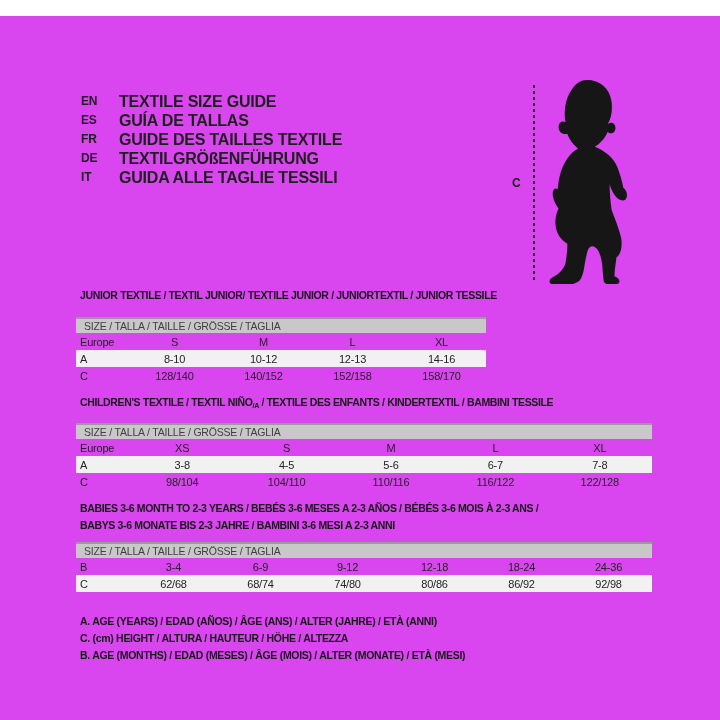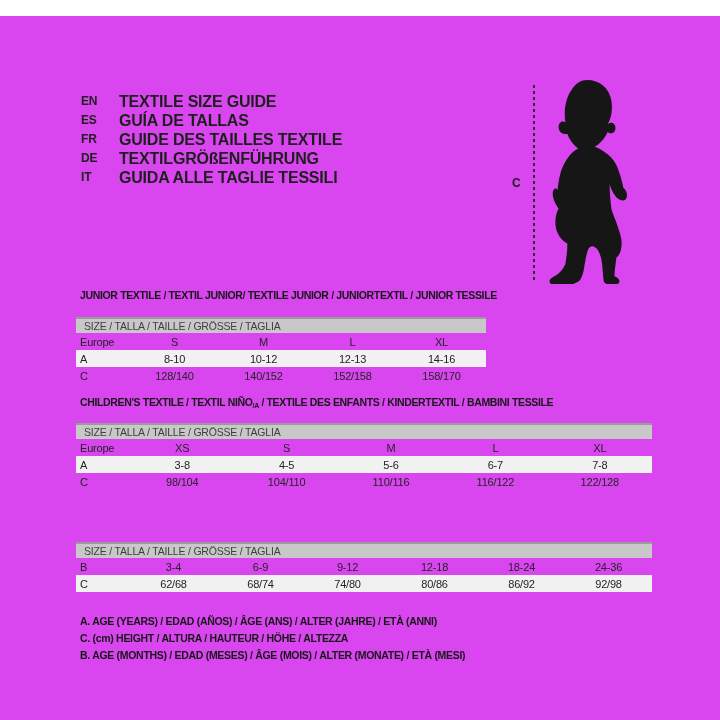--- a/index.html
+++ b/index.html
@@ -188,20 +188,24 @@
         <td class="lbl">C</td>
         <td>98/104</td>
         <td>104/110</td>
         <td>110/116</td>
         <td>116/122</td>
         <td>122/128</td>
       </tr>
     </tbody>
   </table>
 
+  <div class="sec-title" style="top:484px;">
+    <div>BABIES 3-6 MONTH TO 2-3 YEARS / BEBÉS 3-6 MESES A 2-3 AÑOS / BÉBÉS 3-6 MOIS À 2-3 ANS /</div>
+    <div>BABYS 3-6 MONATE BIS 2-3 JAHRE / BAMBINI 3-6 MESI A 2-3 ANNI</div>
+  </div>
   <table class="size-table t3">
     <colgroup>
         <col class="lblcol">
         <col>
         <col>
         <col>
         <col>
         <col>
         <col>
       </colgroup>

